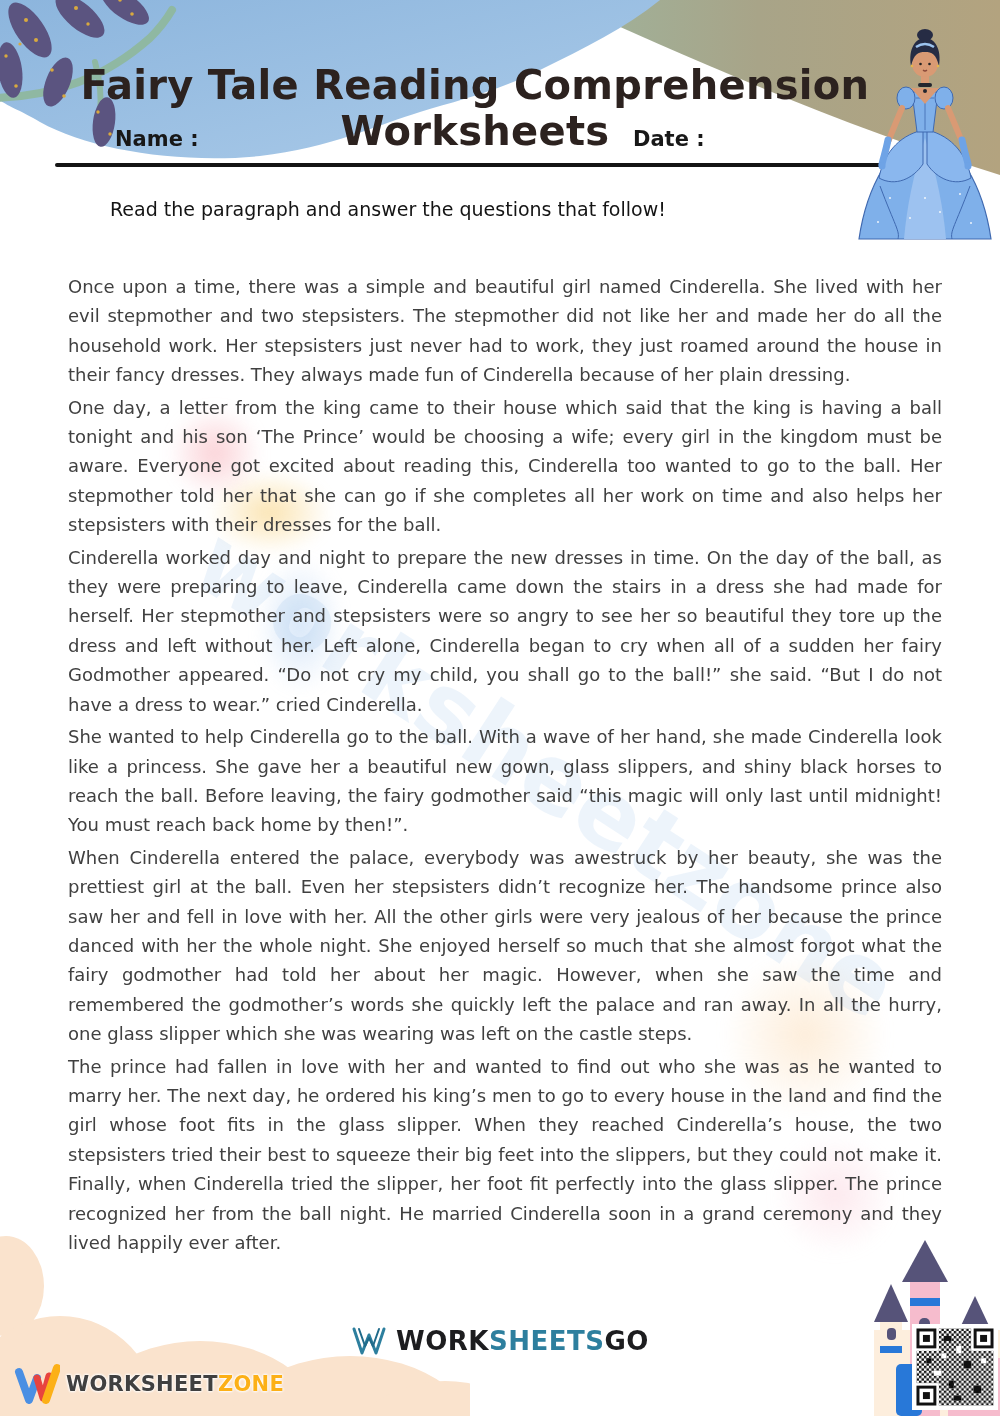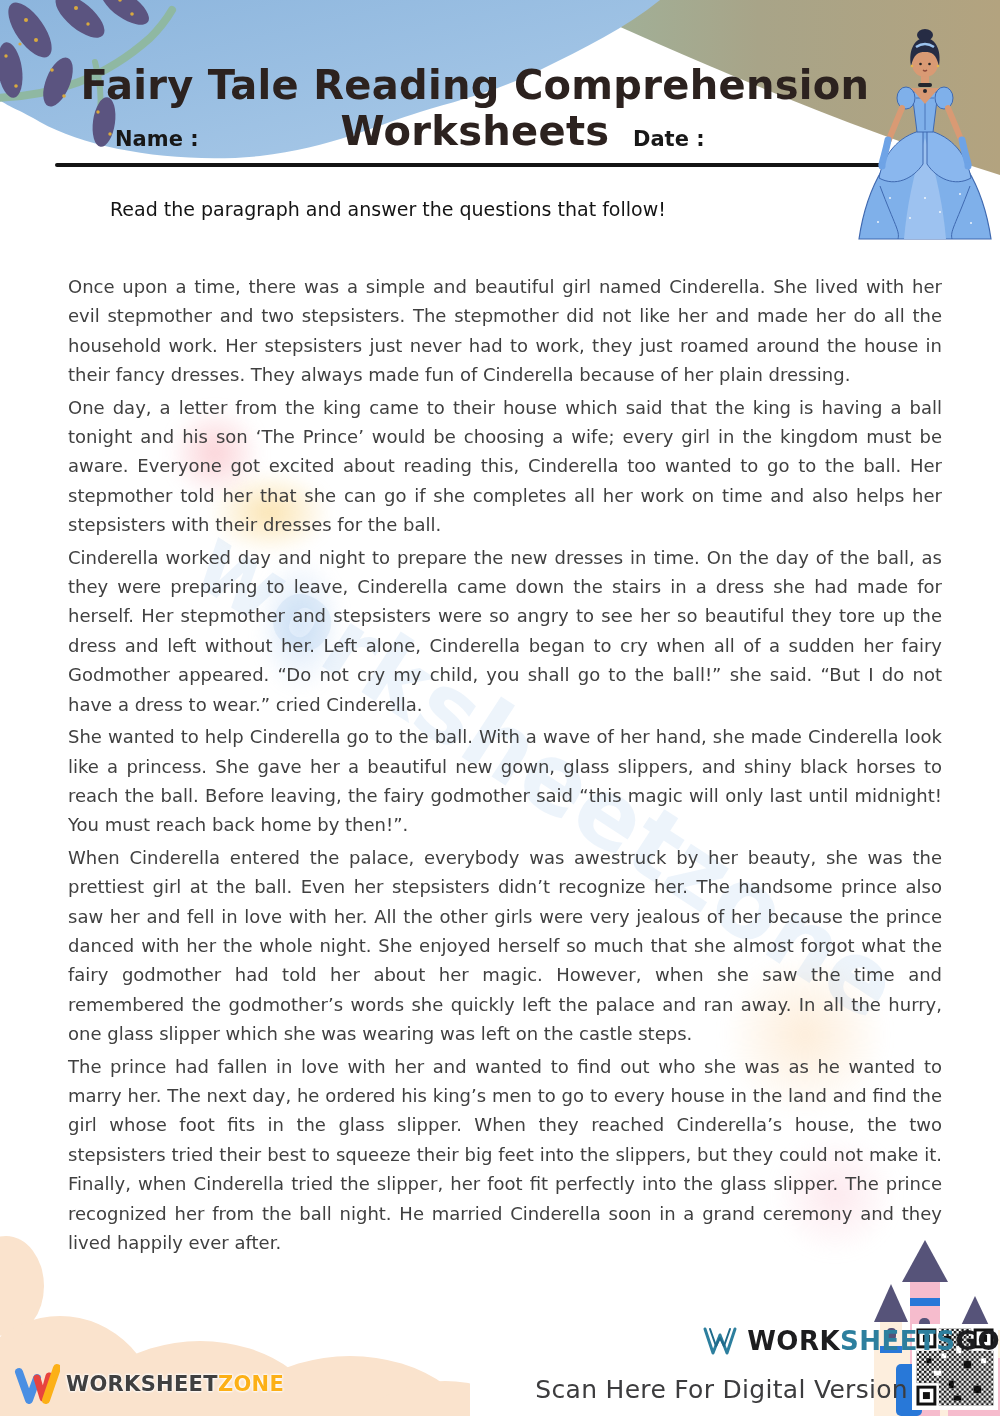--- a/index.html
+++ b/index.html
@@ -30,21 +30,21 @@
   
   .instruction{top:198px;left:70px;width:880px;font-size:19px;color:#141414;z-index:2;margin-left:40px;}
   .story-title{top:237px;left:0;width:100%;text-align:center;font-size:19px;font-weight:700;color:#141414;z-index:2;}
   .story{top:272px;left:68px;width:874px;z-index:2;font-size:18px;line-height:29.4px;text-align:justify;color:#404040;}
   .story p{margin:0 0 3px 0;}
 
   
   .cloud{left:0;bottom:0;z-index:1;}
   .castle{right:0;bottom:0;z-index:1;}
   .qr-wrap{right:2px;bottom:6px;width:86px;height:86px;background:#ffffff;padding:2px;box-sizing:border-box;z-index:3;}
-  .wsgo-logo{top:1326px;left:0;width:100%;display:flex;justify-content:flex-end;align-items:center;gap:9px;z-index:3;}
+  .wsgo-logo{top:1326px;left:0;width:100%;display:flex;justify-content:center;align-items:center;gap:9px;z-index:3;}
   .wsgo-text{font-size:26px;font-weight:800;letter-spacing:.5px;color:#1d1d1f;}
   .wsgo-text .teal{color:#2d7f9e;}
   .scan-text{right:92px;bottom:12px;font-size:25px;font-weight:500;color:#3c3c3e;letter-spacing:.3px;z-index:3;}
   .wz-logo{left:14px;bottom:10px;display:flex;align-items:center;gap:6px;z-index:3;}
   .wz-text{font-size:21px;font-weight:800;letter-spacing:.3px;
         text-shadow:0 0 3px #fff,0 0 3px #fff,0 0 3px #fff;}
   .wz-text .blue{color:#404040;}
   .wz-text .orange{color:#fcb017;}
 </style>
 </head>
@@ -241,21 +241,20 @@
   </div>
 
   <div class="abs wsgo-logo">
     <svg width="36" height="30" viewBox="0 0 36 30">
       <polyline points="3,3 11,27 18,9 25,27 33,3" fill="none" stroke="#2d7f9e" stroke-width="3" stroke-linecap="round" stroke-linejoin="round"></polyline>
       <polyline points="8,3 14,20 18,12 22,20 28,3" fill="none" stroke="#1f6a8a" stroke-width="2" stroke-linecap="round" stroke-linejoin="round"></polyline>
     </svg>
     <div class="wsgo-text"><span>WORK</span><span class="teal">SHEETS</span><span>GO</span></div>
   </div>
 
-  <div class="abs scan-text">Scan Here For Digital Version</div>
 
   <div class="abs wz-logo">
     <svg width="46" height="44" viewBox="0 0 46 44">
       <polyline points="5,10 15,38 23,16" fill="none" stroke="#4a8fe3" stroke-width="8" stroke-linecap="round" stroke-linejoin="round"></polyline>
       <polyline points="23,16 29,36 35,14" fill="none" stroke="#e8433e" stroke-width="7" stroke-linecap="round" stroke-linejoin="round"></polyline>
       <line x1="32" y1="38" x2="43" y2="6" stroke="#fcb017" stroke-width="8" stroke-linecap="round"></line>
     </svg>
     <div class="wz-text"><span class="blue">WORKSHEET</span><span class="orange">ZONE</span></div>
   </div>
 

